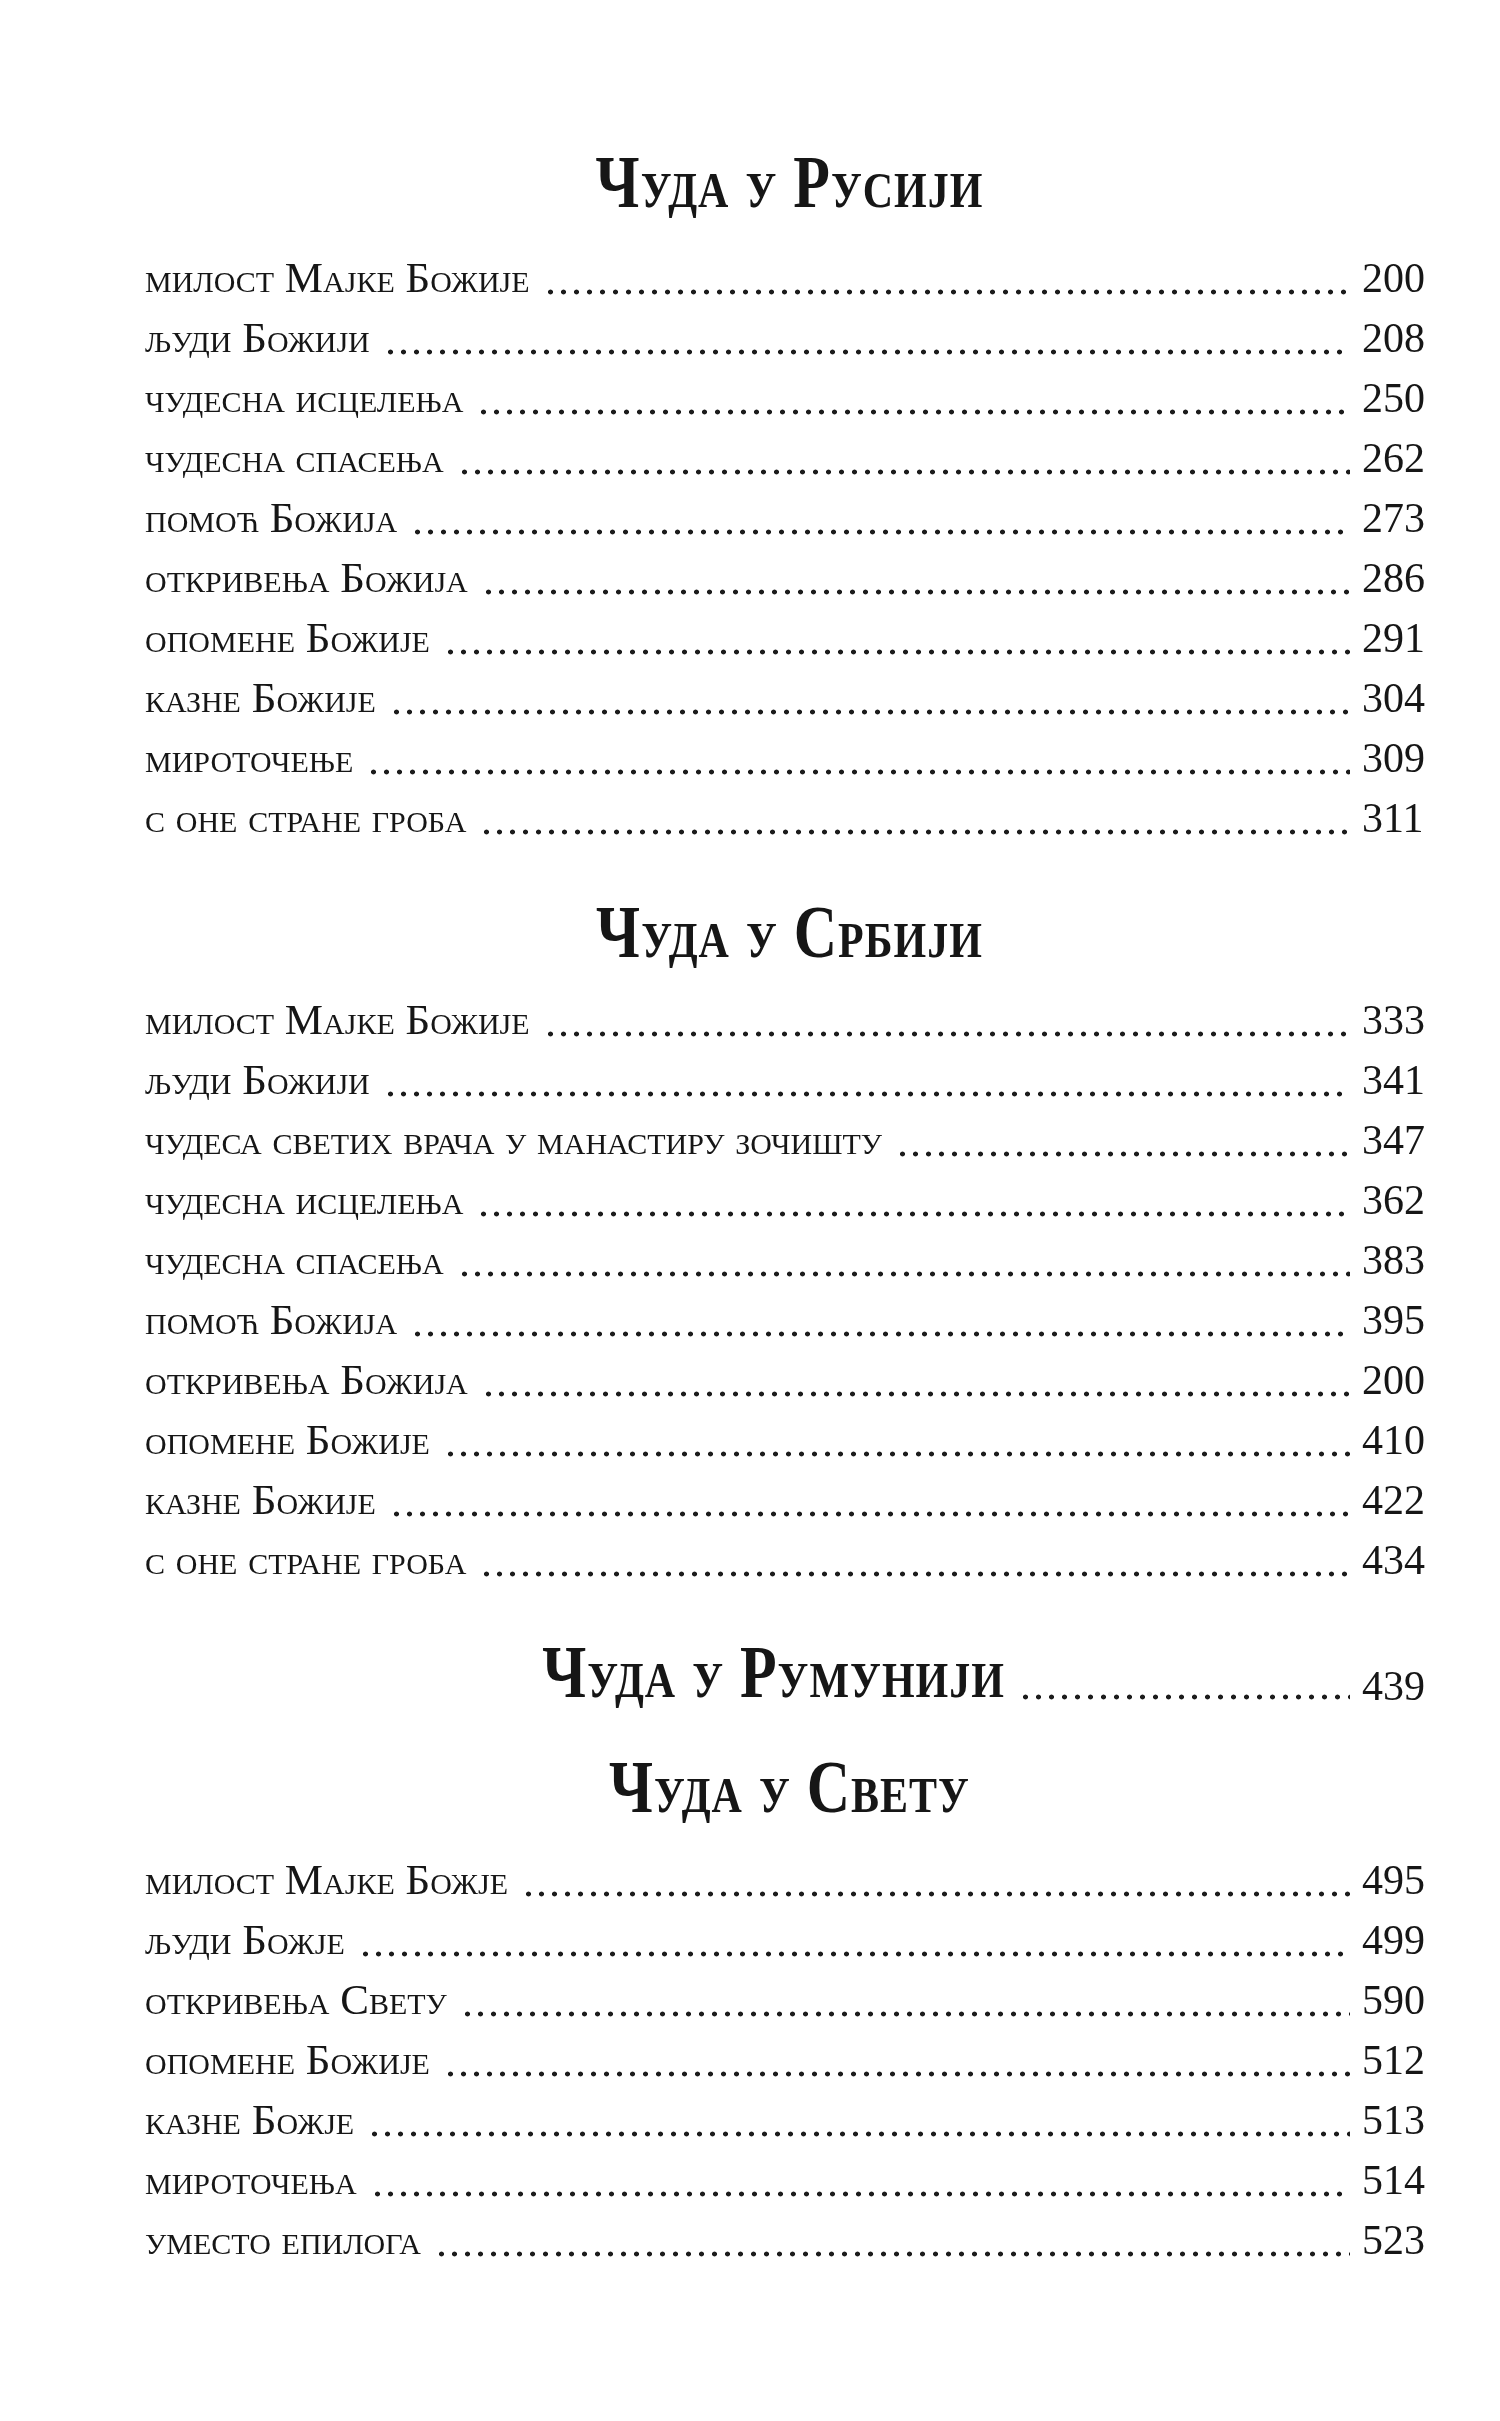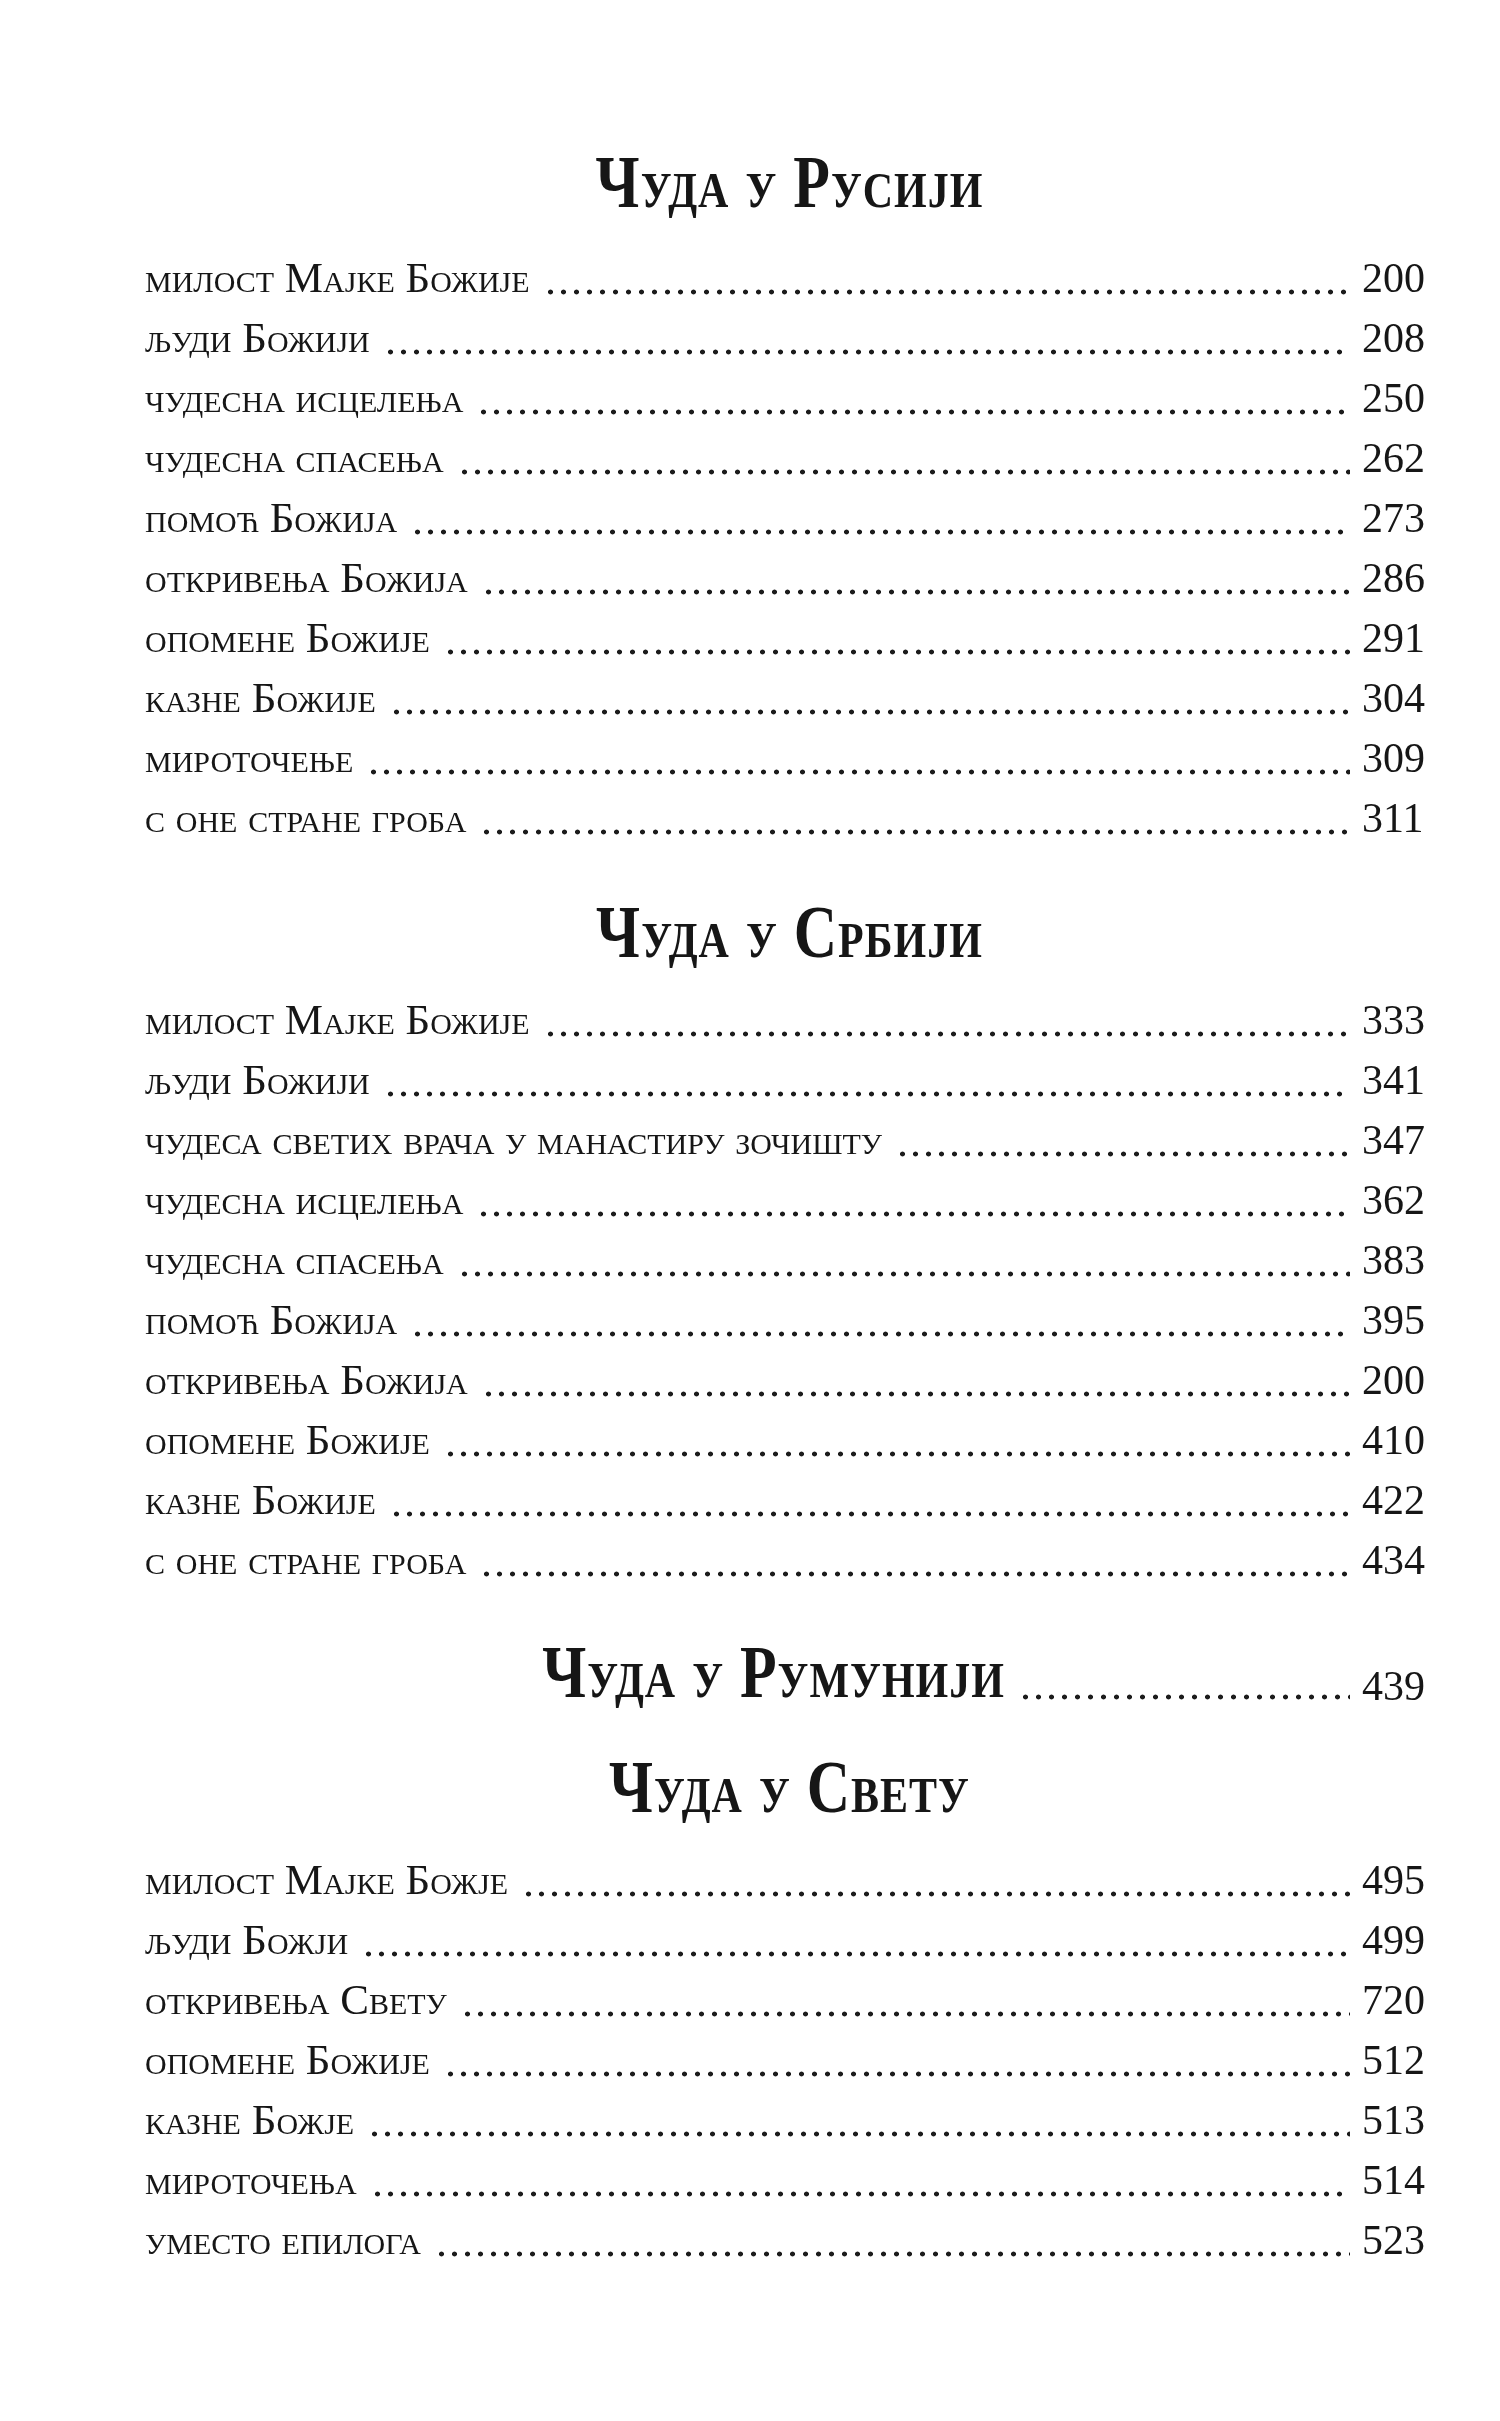--- a/index.html
+++ b/index.html
@@ -211,29 +211,29 @@
 
   <h2 class="sec-title last">Чуда у Свету</h2>
 
   <div class="row">
     <span class="label">милост Мајке Божје</span>
     <span class="dots"></span>
     <span class="num">495</span>
   </div>
 
   <div class="row">
-    <span class="label">људи Божји</span>
+    <span class="label">људи Божје</span>
     <span class="dots"></span>
     <span class="num">499</span>
   </div>
 
   <div class="row">
     <span class="label">откривења Свету</span>
     <span class="dots"></span>
-    <span class="num">720</span>
+    <span class="num">590</span>
   </div>
 
   <div class="row">
     <span class="label">опомене Божије</span>
     <span class="dots"></span>
     <span class="num">512</span>
   </div>
 
   <div class="row">
     <span class="label">казне Божје</span>

